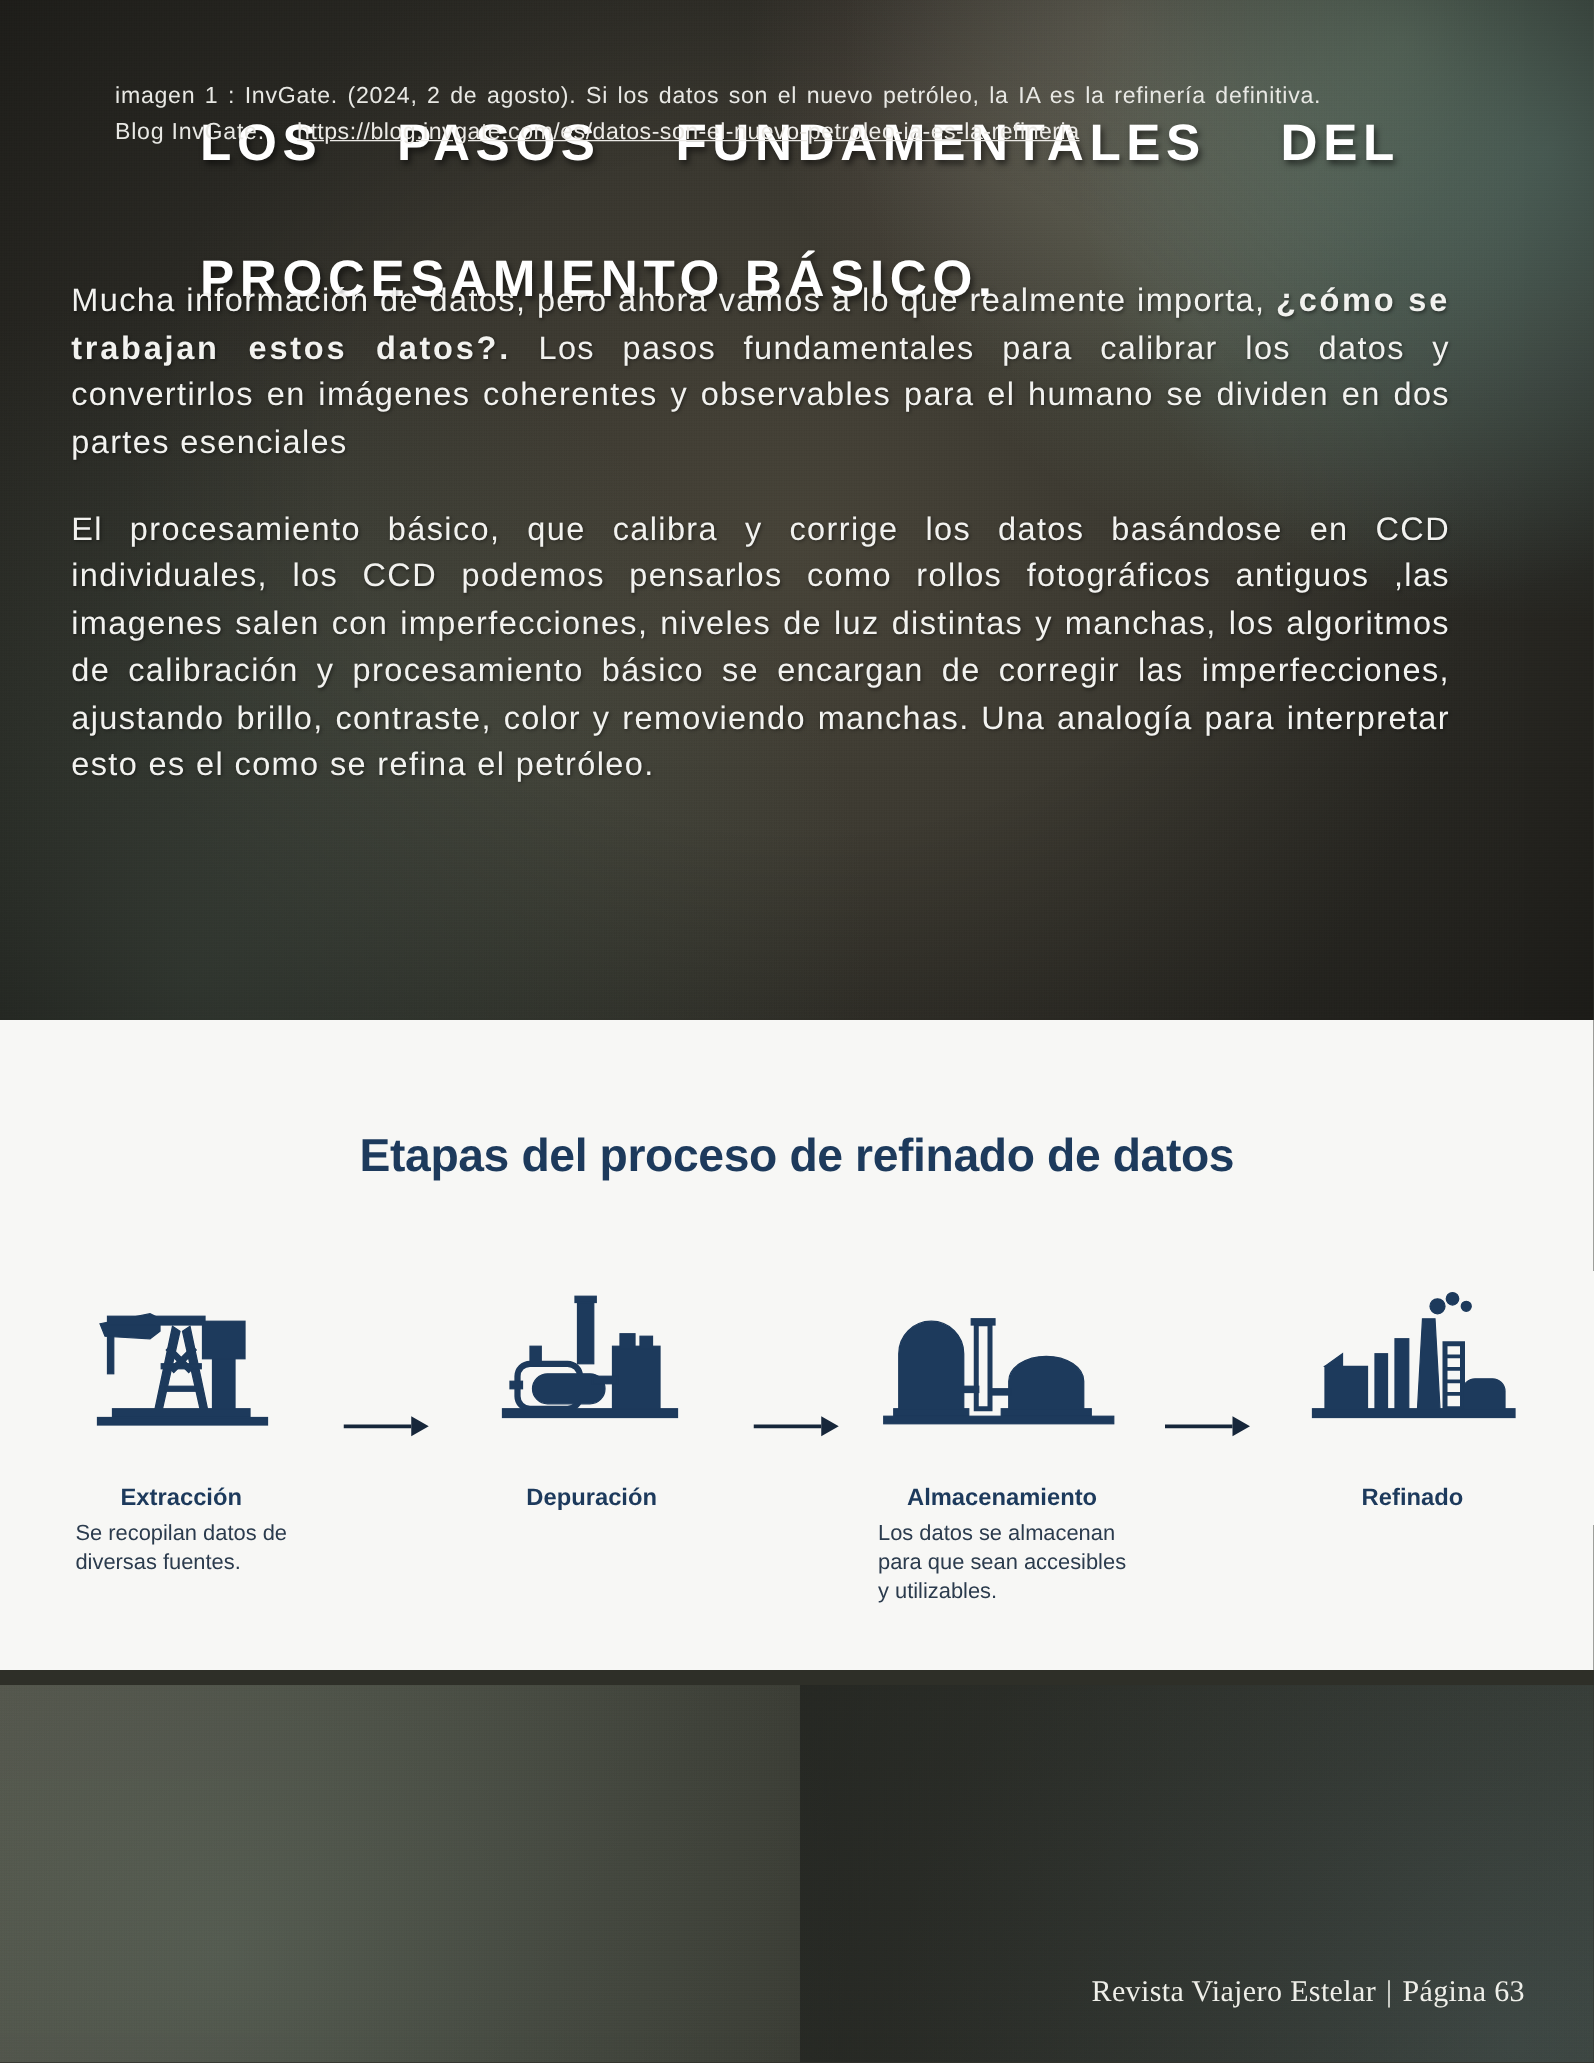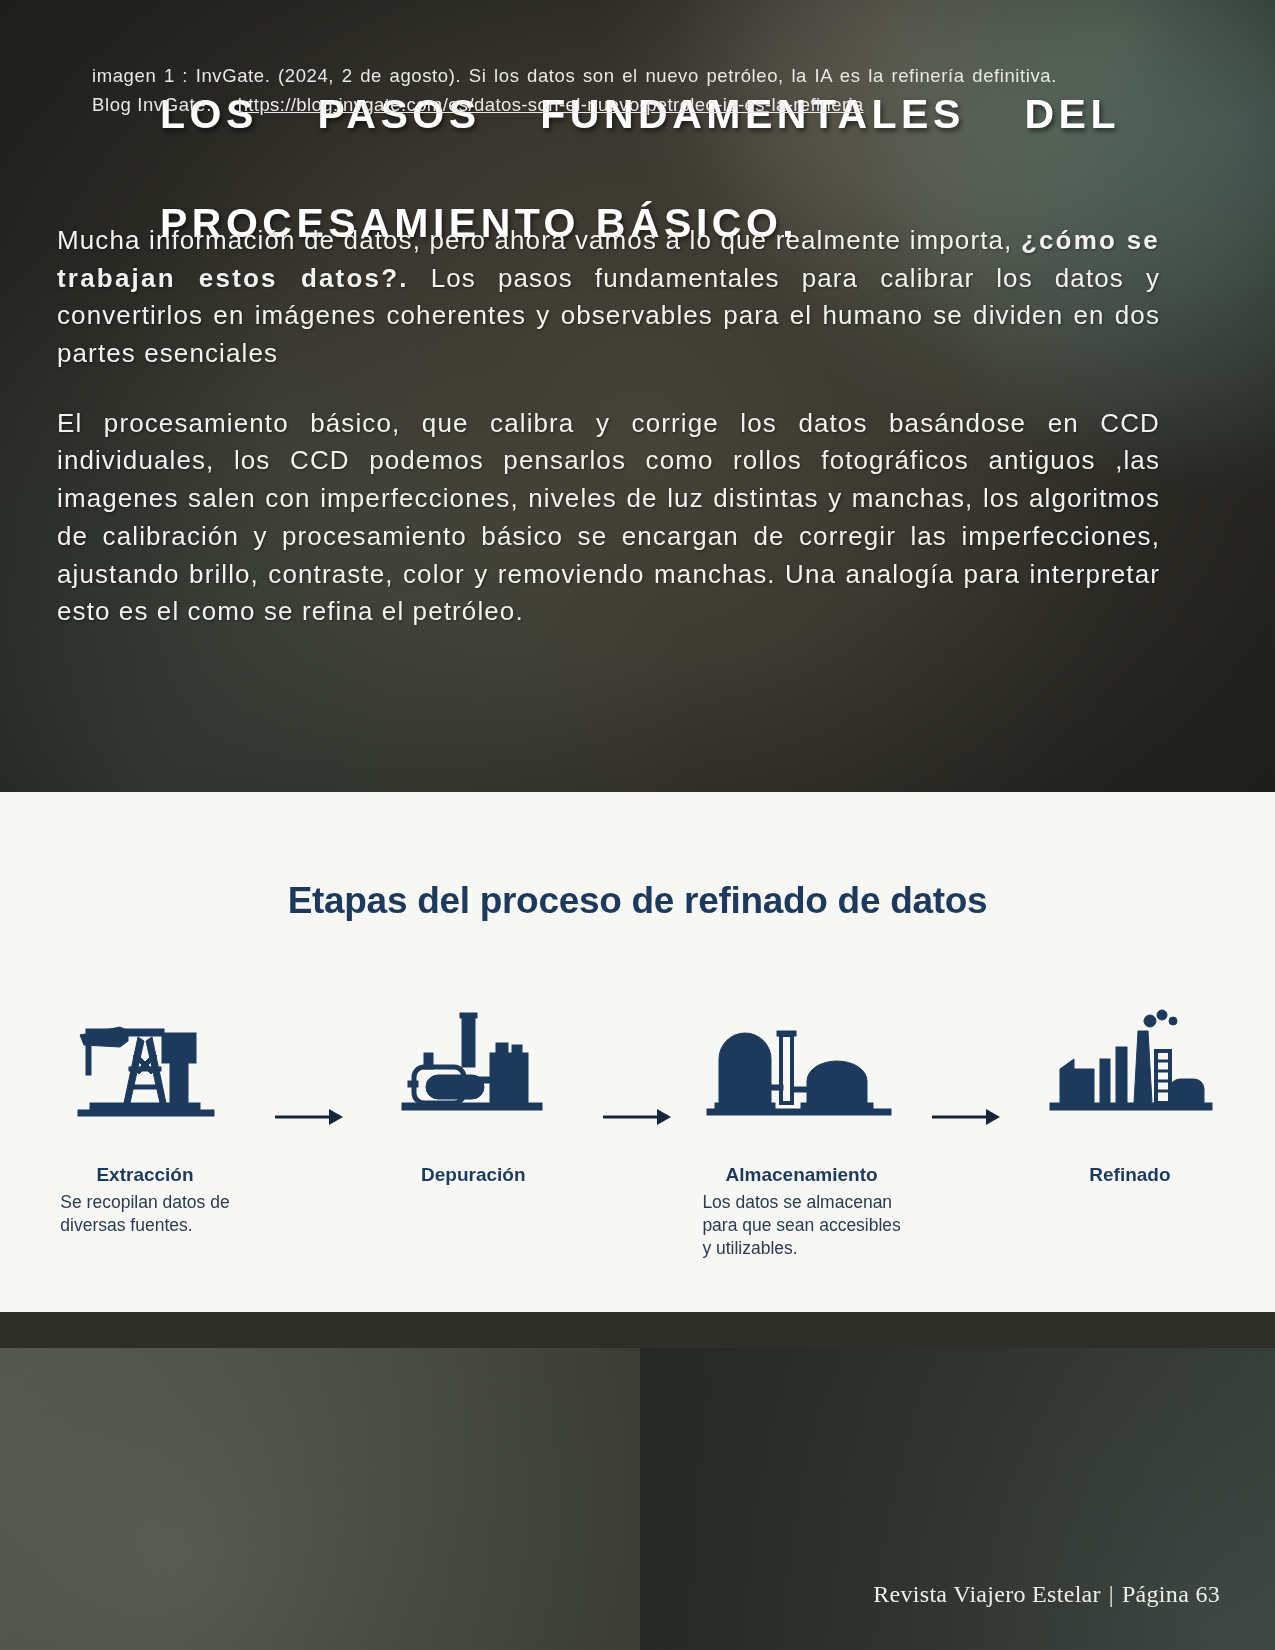--- a/index.html
+++ b/index.html
@@ -101,21 +101,21 @@
   .body-text p:last-child { margin-bottom: 0; }
   .body-text b {
     font-weight: bold;
     letter-spacing: 2.2px;
   }
 
   
   .infographic {
     position: absolute;
     left: 0;
-    top: 792px;
+    top: 816px;
     width: 1275px;
     height: 520px;
     background: #f7f7f5;
   }
   .info-title {
     position: absolute;
     left: 0;
     top: 88px;
     width: 1275px;
     text-align: center;

